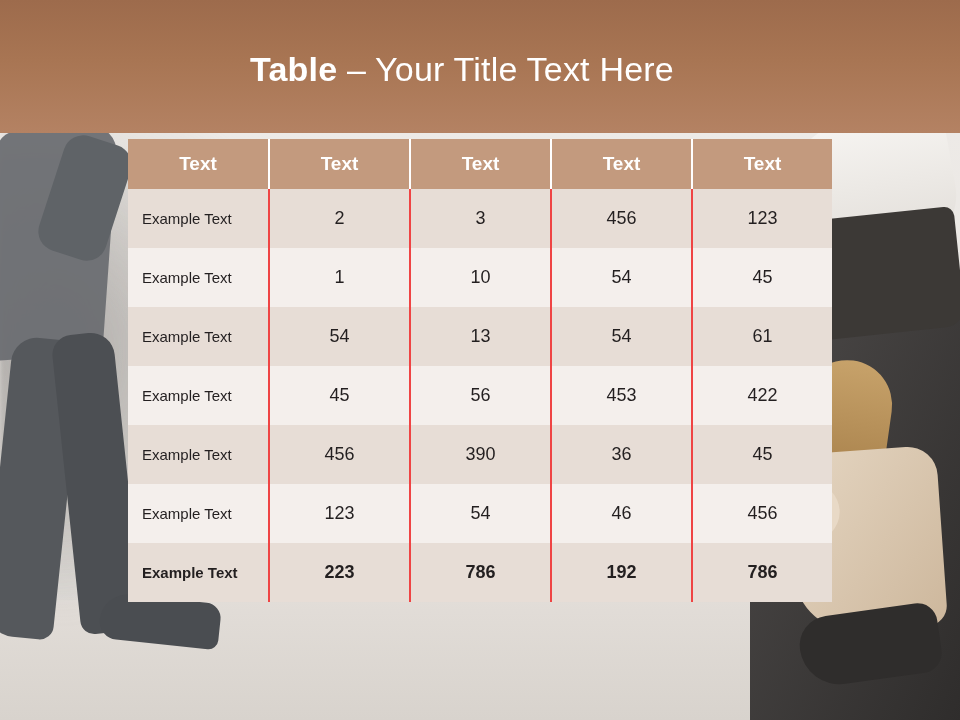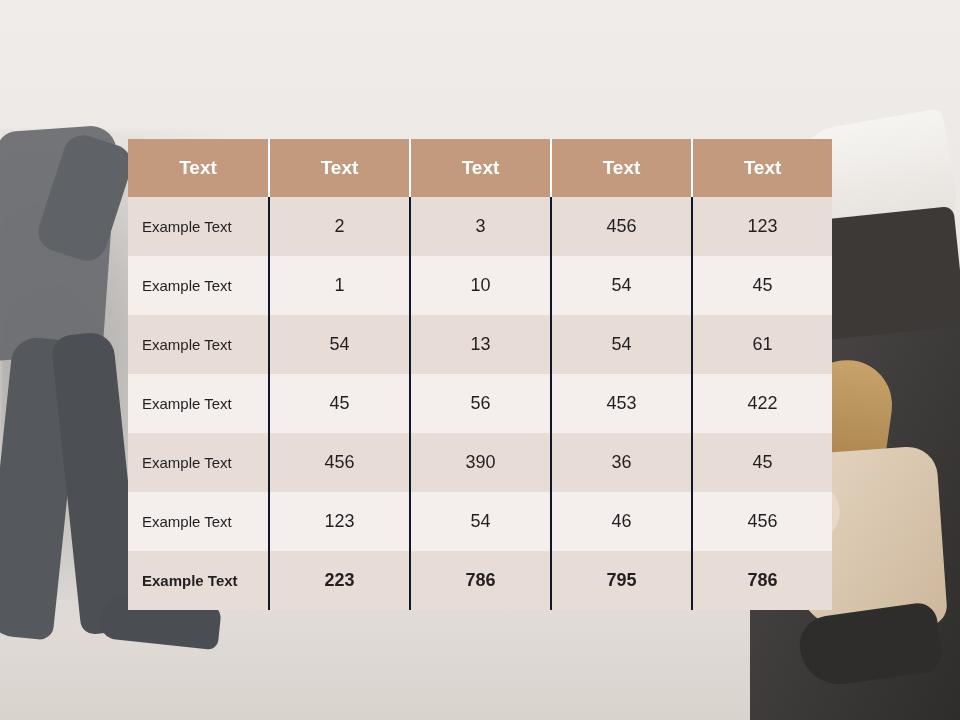--- a/index.html
+++ b/index.html
@@ -228,36 +228,36 @@
     width: 704px;
     table-layout: fixed;
   }
   table.data col.c0 { width: 141px; }
   table.data col.c1 { width: 141px; }
   table.data col.c2 { width: 141px; }
   table.data col.c3 { width: 141px; }
   table.data col.c4 { width: 140px; }
 
   table.data th {
-    height: 58px;
+    height: 50px;
     background: #c39a7e;
     color: #ffffff;
     font-size: 19px;
     font-weight: bold;
     border-right: 2px solid #ffffff;
     padding: 0;
   }
   table.data th:last-child { border-right: none; }
 
   table.data td {
     height: 59px;
     font-size: 18px;
     color: #231f20;
     text-align: center;
-    border-right: 2px solid #0f172a;
+    border-right: 2px solid #ef4444;
     padding: 0;
   }
   table.data td:last-child { border-right: none; }
   table.data td.label {
     text-align: left;
     padding-left: 14px;
     font-size: 15px;
   }
   tr.shade td { background: #e7ddd6; }
   tr.light td { background: #f4efec; }
@@ -286,20 +286,25 @@
   <div class="fig-right">
     <div class="dark-block"></div>
     <div class="white-shirt"></div>
     <div class="dark-pants"></div>
     <div class="hair"></div>
     <div class="beige-dress"></div>
     <div class="arm-r"></div>
     <div class="leg-r"></div>
   </div>
 
+  <div class="header-band">
+    <div class="title">
+      <span class="bold">Table</span><span class="light"> – </span><span class="light">Your Title Text Here</span>
+    </div>
+  </div>
 
   <div class="table-wrap">
     <table class="data">
       <colgroup>
         <col class="c0">
           <col class="c1">
           <col class="c2">
           <col class="c3">
           <col class="c4">
       </colgroup>
@@ -352,20 +357,20 @@
           <td class="label">Example Text</td>
           <td>123</td>
           <td>54</td>
           <td>46</td>
           <td>456</td>
         </tr>
         <tr class="total">
           <td class="label">Example Text</td>
           <td>223</td>
           <td>786</td>
-          <td>795</td>
+          <td>192</td>
           <td>786</td>
         </tr>
       </tbody>
     </table>
   </div>
 
 </div>
 
 </body></html>

